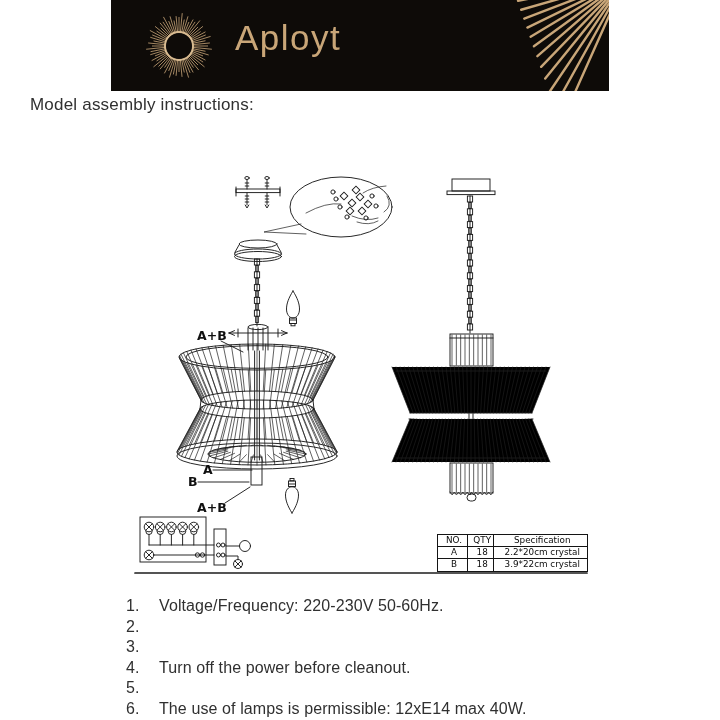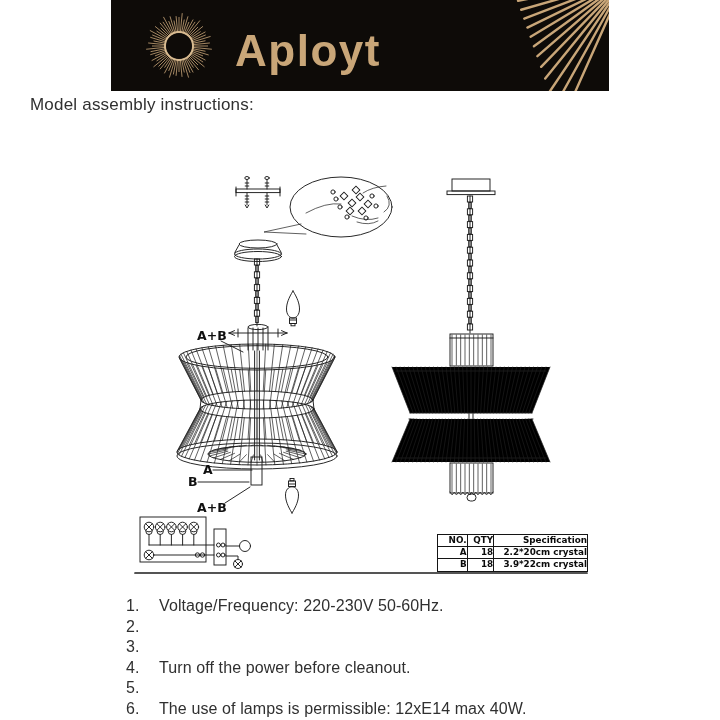--- a/index.html
+++ b/index.html
@@ -7,42 +7,42 @@
     --text:#303030; --line:#1c1c1c; --paper:#ffffff; --table-border:#141414;
   }
   html,body{margin:0;padding:0;}
   body{width:720px;height:720px;position:relative;background:var(--paper);
        font-family:"Liberation Sans","DejaVu Sans",sans-serif;overflow:hidden;}
 
   
   .banner{position:absolute;left:111px;top:0;width:498px;height:91px;
           background:var(--banner-bg);overflow:hidden;}
   .banner svg{position:absolute;left:0;top:0;}
-  .brand-text{position:absolute;left:124px;top:26px;font-size:44px;font-weight:700;
+  .brand-text{position:absolute;left:124px;top:18px;font-size:35px;font-weight:400;
               letter-spacing:1.5px;color:var(--gold);font-family:"Liberation Sans",sans-serif;}
 
   
   .title-block{position:absolute;left:0;top:94px;width:720px;text-align:left;
                color:var(--text);font-size:17px;line-height:21px;font-weight:500;
                letter-spacing:.2px;margin-left:30px;}
 
   
   #art{position:absolute;left:0;top:0;width:720px;height:720px;pointer-events:none;}
   #art line,#art path,#art ellipse,#art rect,#art circle,#art polyline{
       fill:none;stroke:var(--line);stroke-width:.95;stroke-linecap:round;}
   #art .thin line,#art .thin path{stroke-width:.7;}
   #art .lbl{fill:#101010;stroke:none;font-family:"DejaVu Sans",sans-serif;
             font-weight:bold;font-size:12.5px;}
   #art .divider{stroke-width:1.7;}
 
   
   .parts-table{position:absolute;left:437px;top:534px;width:151px;
                border-collapse:collapse;font-family:"DejaVu Sans",sans-serif;}
   .parts-table td,.parts-table th{border:1.4px solid var(--table-border);
-      font-size:8.8px;font-weight:bold;text-align:right;padding:0 0 0 3px;
+      font-size:8.8px;font-weight:normal;text-align:center;padding:0 0 0 3px;
       height:11.2px;line-height:11.2px;color:#0b0b0b;white-space:nowrap;}
   .col-no{width:27px;} .col-qty{width:23px;} .col-spec{width:91px;}
 
   
   .instructions{position:absolute;left:126px;top:596px;margin:0;padding:0;
                 list-style:none;color:var(--text);font-size:16px;line-height:20.6px;
                 font-weight:500;letter-spacing:.1px;}
   .instructions li{display:flex;}
   .instructions .num{width:21px;margin-right:12px;}
 </style>

